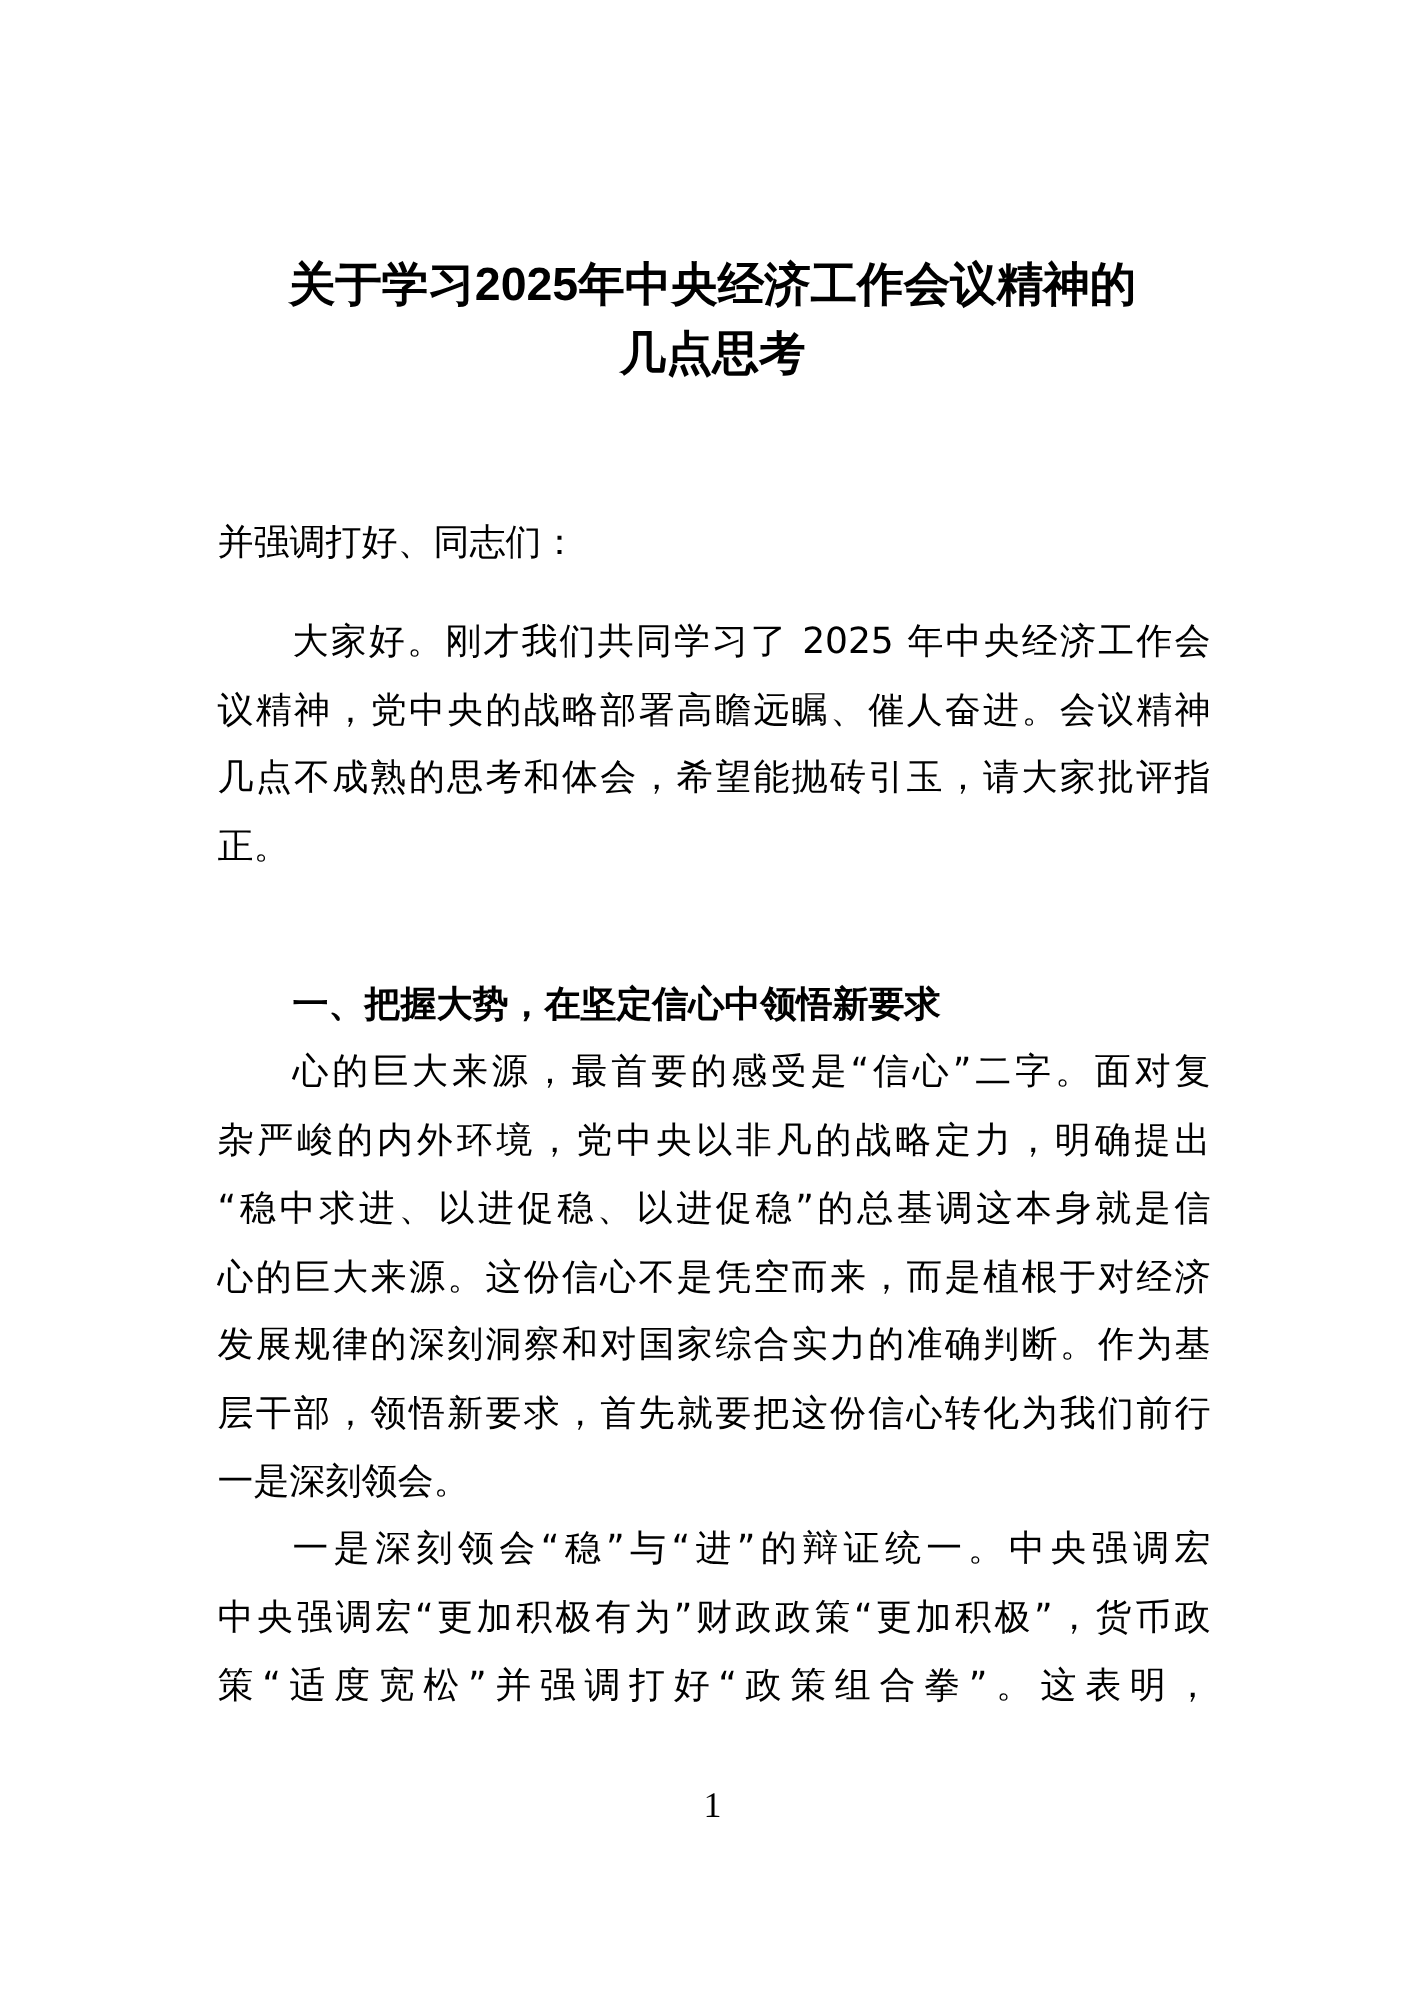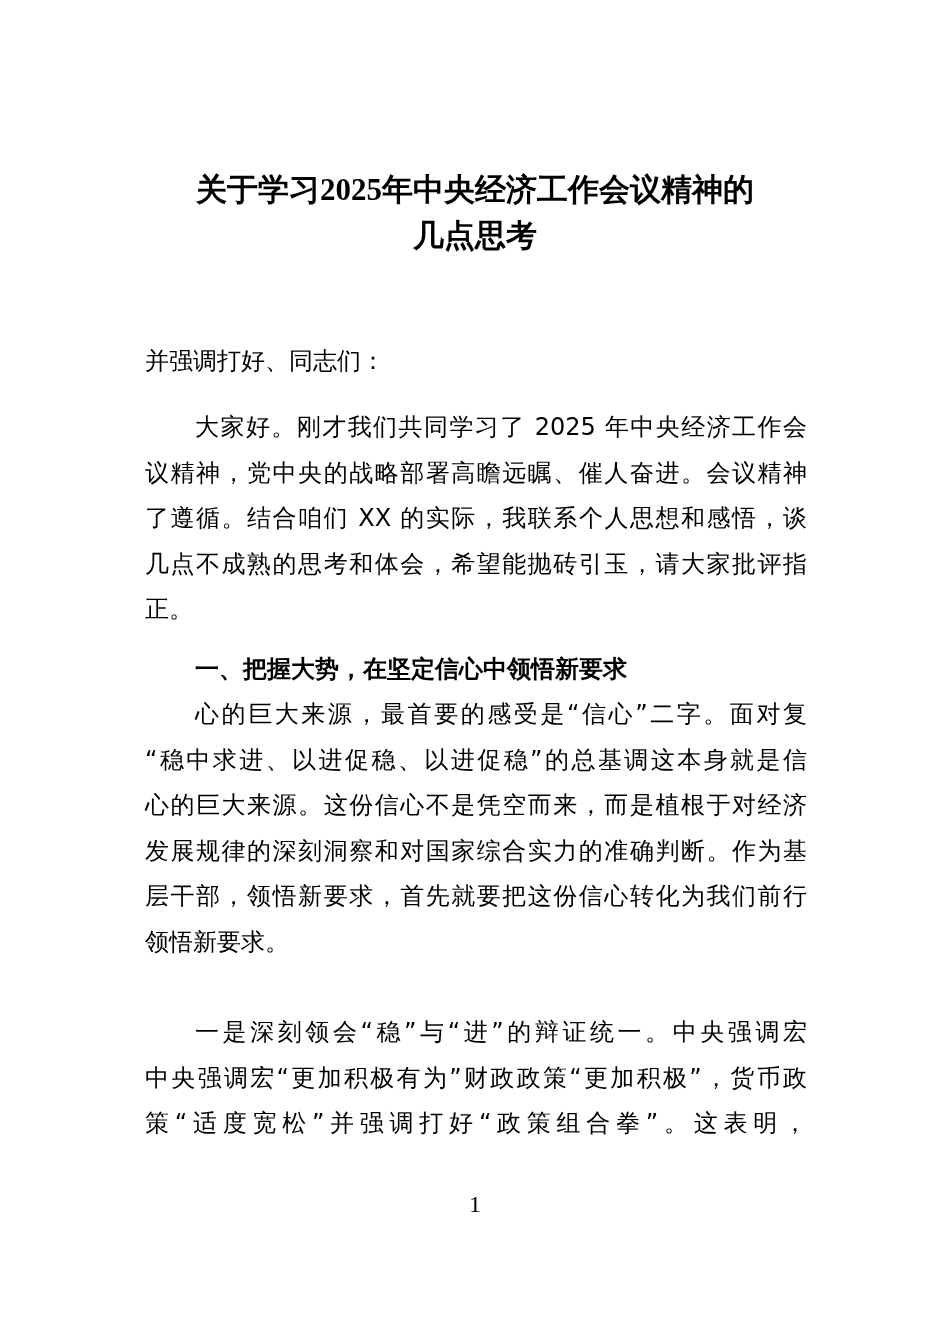--- a/index.html
+++ b/index.html
@@ -20,21 +20,21 @@
       left: 0; top: 0;
       width: 950px;
       height: 1344px;
       background: #ffffff;
     }
     .title {
       position: absolute;
       left: 100px;
       width: 750px;
       text-align: center;
-      font-family: Liberation Serif, serif;
+      font-family: Liberation Sans, sans-serif;
       font-weight: bold;
       font-size: 31px;
       letter-spacing: 0px;
       line-height: 36px;
       white-space: nowrap;
     }
     .title.l1 { top: 172px; }
     .title.l2 { top: 218px; }
 
     .body-text {
@@ -91,36 +91,36 @@
   <div class="title l1">关于学习2025年中央经济工作会议精神的</div>
   <div class="title l2">几点思考</div>
 
   <div class="body-text greeting">
     <span class="line last">并强调打好、同志们：</span>
   </div>
 
   <div class="body-text para1">
     <span class="line indent">大家好。刚才我们共同学习了 2025 年中央经济工作会</span>
     <span class="line">议精神，党中央的战略部署高瞻远瞩、催人奋进。会议精神</span>
-    <span class="line">了遵循。结合咱们 XX 的实际，我联系个人思想和感悟，谈</span>
     <span class="line">几点不成熟的思考和体会，希望能抛砖引玉，请大家批评指</span>
     <span class="line last">正。</span>
   </div>
 
   <div class="body-text heading1">
     <span class="line indent last">一、把握大势，在坚定信心中领悟新要求</span>
   </div>
 
   <div class="body-text para2">
     <span class="line indent">心的巨大来源，最首要的感受是“信心”二字。面对复</span>
+    <span class="line">杂严峻的内外环境，党中央以非凡的战略定力，明确提出</span>
     <span class="line">“稳中求进、以进促稳、以进促稳”的总基调这本身就是信</span>
     <span class="line">心的巨大来源。这份信心不是凭空而来，而是植根于对经济</span>
     <span class="line">发展规律的深刻洞察和对国家综合实力的准确判断。作为基</span>
     <span class="line">层干部，领悟新要求，首先就要把这份信心转化为我们前行</span>
-    <span class="line last">领悟新要求。</span>
+    <span class="line last">一是深刻领会。</span>
   </div>
 
   <div class="body-text para3">
     <span class="line indent"><span class="strong">一是深刻领会“稳”与“进”的辩证统一。</span><span>中央强调宏</span></span>
     <span class="line">中央强调宏“更加积极有为”财政政策“更加积极”，货币政</span>
     <span class="line">策“适度宽松”并强调打好“政策组合拳”。这表明，</span>
   </div>
 
   <div class="page-number">1</div>
 

